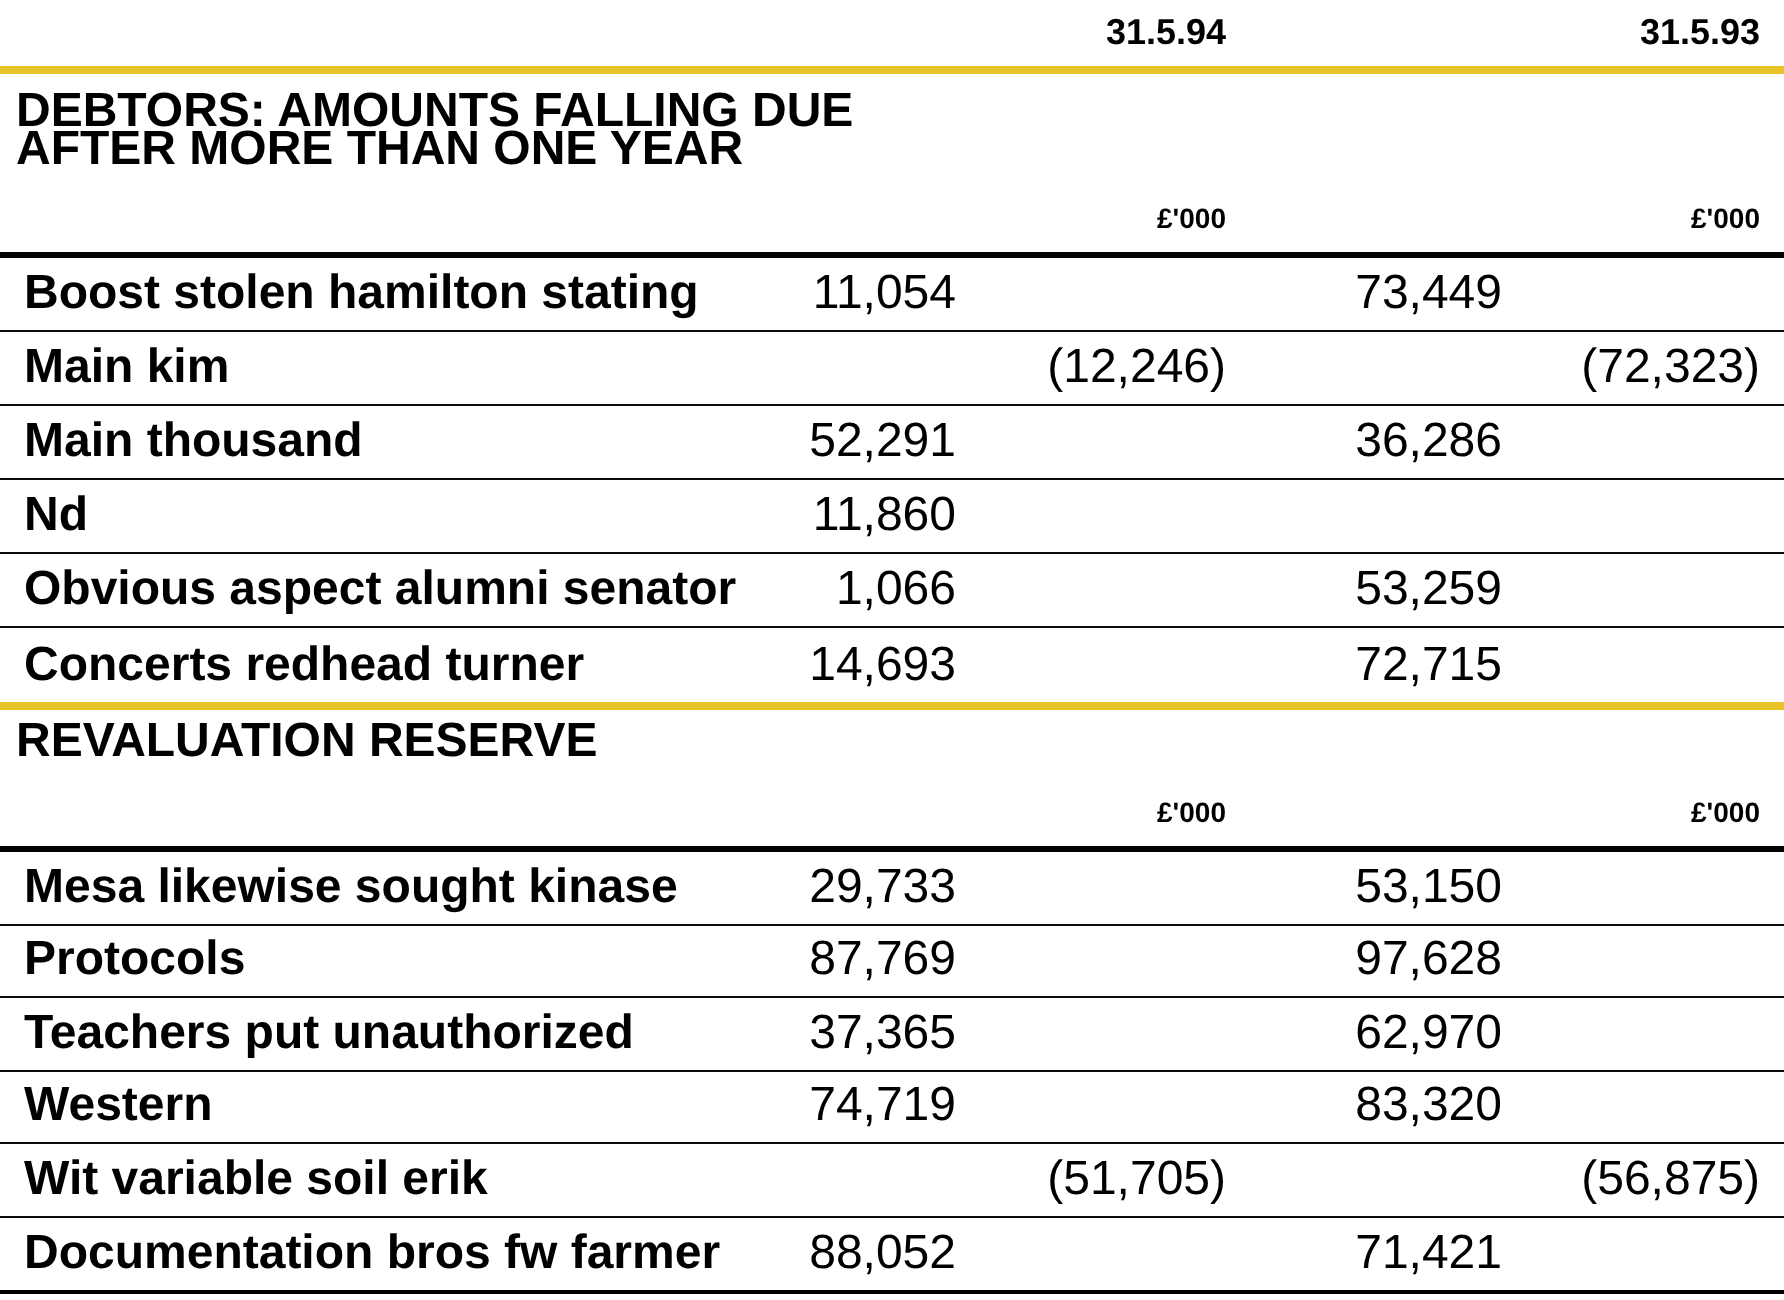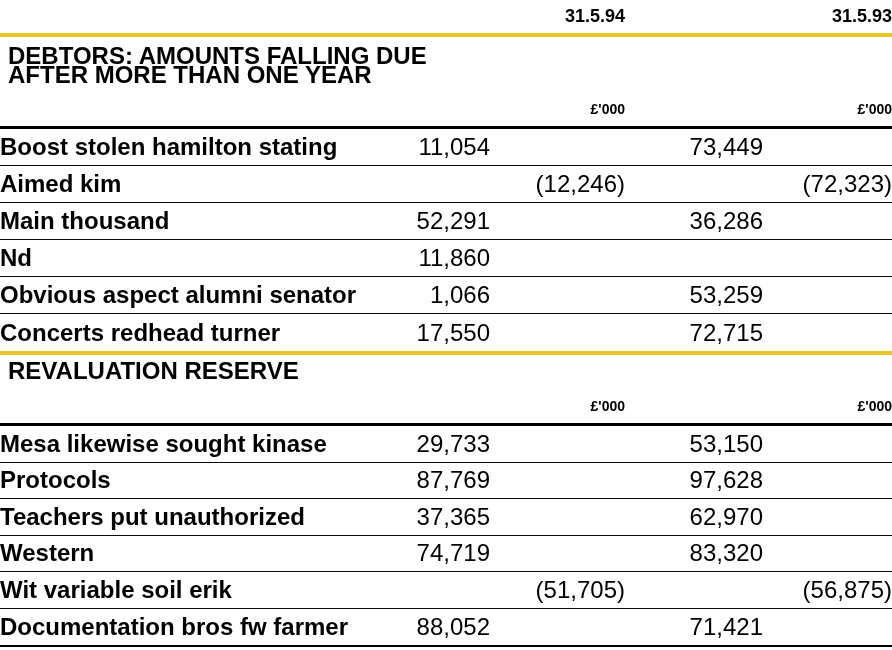--- a/index.html
+++ b/index.html
@@ -13,21 +13,21 @@
     position: relative;
     width: 892px;
     height: 650px;
     background: #ffffff;
     overflow: hidden;
   }
   
   .cols {
     display: grid;
     grid-template-columns: 1fr 102px 135px 138px 129px;
-    padding: 0 0;
+    padding: 0 12px;
     align-items: center;
   }
   .num, .hdr-num { text-align: right; white-space: nowrap; }
   .date-row {
     height: 33px;
     font-weight: 700;
     font-size: 18px;
   }
   .rule-accent {
     height: 4px;
@@ -102,21 +102,21 @@
     <div class="rule-heavy"></div>
     <div class="rows">
         <div class="cols row">
     <div class="row-label">Boost stolen hamilton stating</div>
     <div class="num">11,054</div>
     <div class="num"></div>
     <div class="num">73,449</div>
     <div class="num"></div>
   </div>
         <div class="cols row">
-    <div class="row-label">Aimed kim</div>
+    <div class="row-label">Main kim</div>
     <div class="num"></div>
     <div class="num">(12,246)</div>
     <div class="num"></div>
     <div class="num">(72,323)</div>
   </div>
         <div class="cols row">
     <div class="row-label">Main thousand</div>
     <div class="num">52,291</div>
     <div class="num"></div>
     <div class="num">36,286</div>
@@ -131,21 +131,21 @@
   </div>
         <div class="cols row">
     <div class="row-label">Obvious aspect alumni senator</div>
     <div class="num">1,066</div>
     <div class="num"></div>
     <div class="num">53,259</div>
     <div class="num"></div>
   </div>
         <div class="cols row">
     <div class="row-label">Concerts redhead turner</div>
-    <div class="num">17,550</div>
+    <div class="num">14,693</div>
     <div class="num"></div>
     <div class="num">72,715</div>
     <div class="num"></div>
   </div>
       </div>
   </div>
 
   <div class="section-2">
     <div class="rule-accent"></div>
     <div class="section-title">REVALUATION RESERVE</div>

